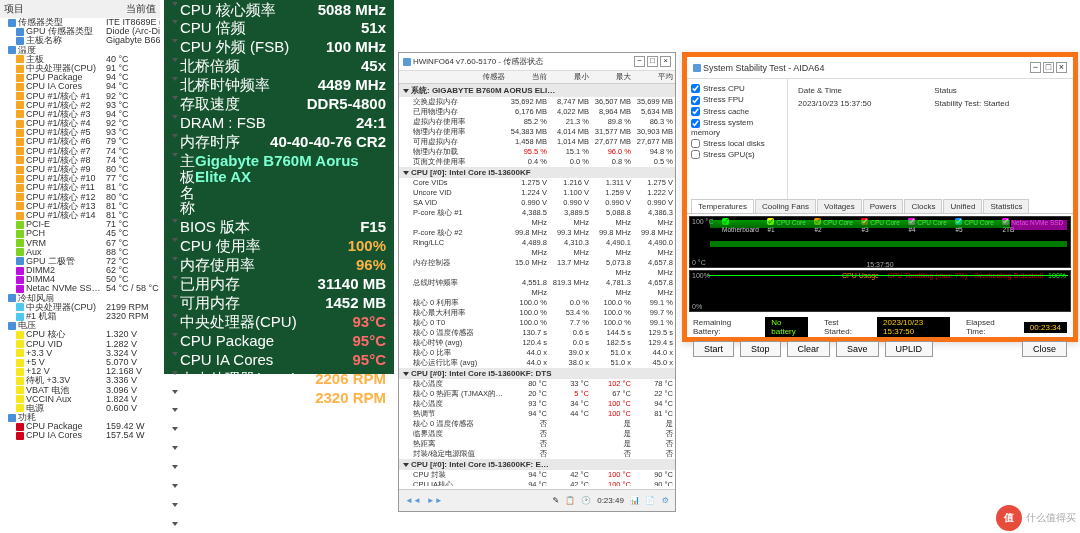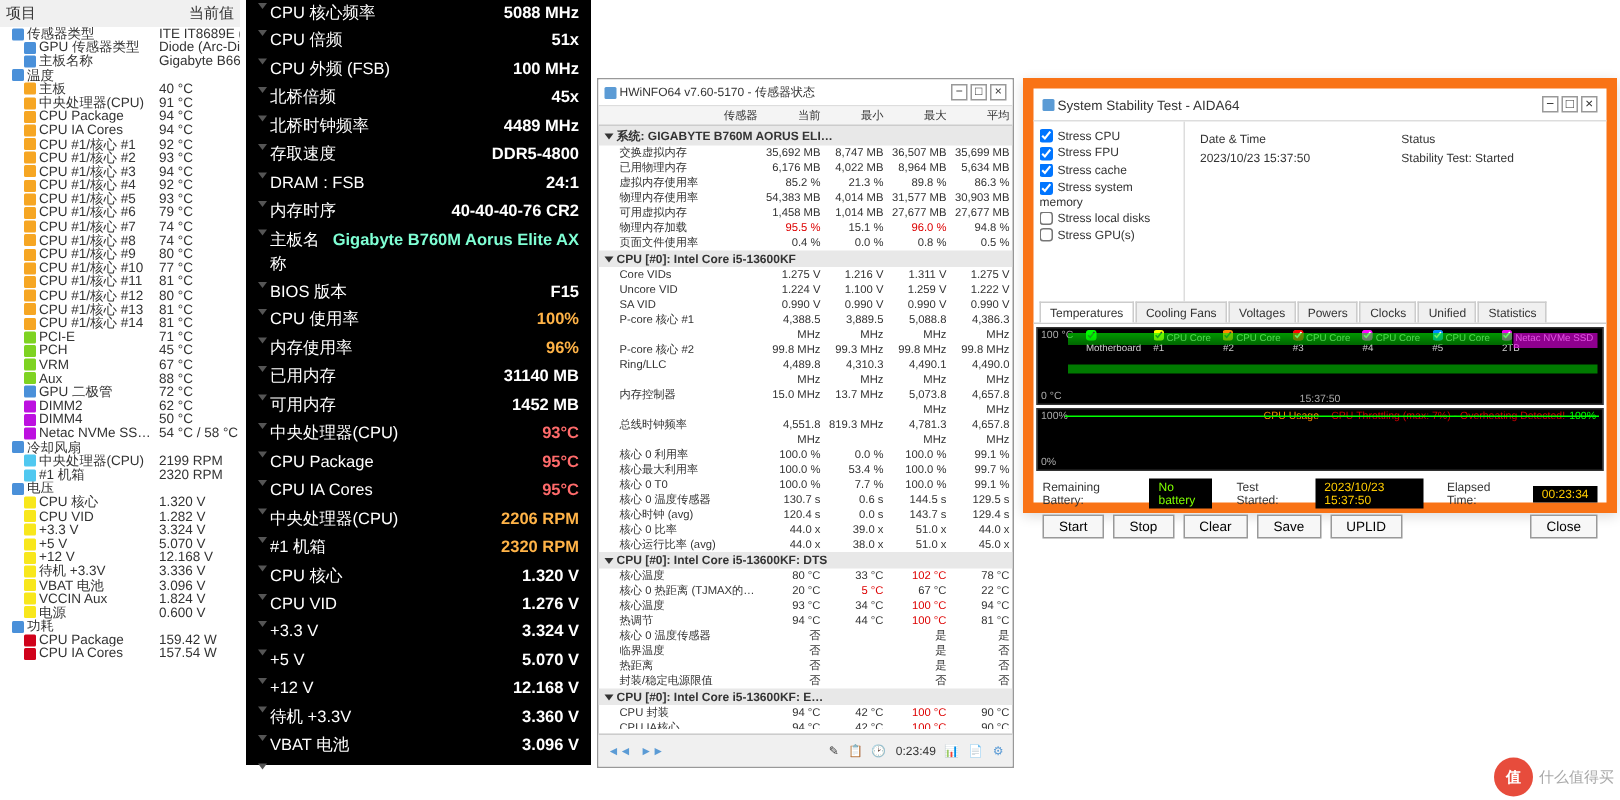--- a/index.html
+++ b/index.html
@@ -6,39 +6,39 @@
 body { width:1080px; height:533px; background:#fff; font-size:9px; color:#333; position:relative; }
 .panel { position:absolute; }
 .aida-left { left:0; top:0; width:160px; height:520px; overflow:hidden; }
 .aida-left .hdr { background:#f0f0f0; font-size:10px; padding:2px 4px; display:flex; }
 .aida-left .hdr span:first-child{flex:1}
 .tree-row { display:flex; align-items:center; padding:0 2px; height:9.2px; line-height:9.2px; white-space:nowrap; }
 .tree-row .ind{display:inline-block}
 .tree-row .lbl{flex:1;overflow:hidden;text-overflow:ellipsis}
 .tree-row .val{width:55px;text-align:left;padding-left:3px}
 .icon-sq{width:8px;height:8px;display:inline-block;margin-right:2px;border-radius:1px}
-.blue-table{left:164px;top:0;width:230px;height:510px;background:#000000;color:#fff;font-size:11px;}
+.blue-table{left:164px;top:0;width:230px;height:374px;background:#14532d;color:#fff;font-size:15px;}
 .blue-row{display:flex;padding:1.5px 8px;line-height:15.9px}
 .blue-row .k{flex:1}
 .blue-row .v{font-weight:600}
 .orange{color:#ffb347}.red{color:#ff6b6b}.cyan{color:#7fffd4}
 .hw-win{left:398px;top:52px;width:278px;height:460px;background:#fff;border:1px solid #999;font-size:8px}
 .hw-title{background:#fff;display:flex;align-items:center;padding:2px 4px;border-bottom:1px solid #ddd;height:18px}
 .hw-title .t{flex:1}
 .winbtn{width:11px;height:11px;border:1px solid #999;margin-left:2px;display:inline-block;text-align:center;line-height:8px}
 .hw-cols{display:flex;background:#f4f4f4;border-bottom:1px solid #ccc;padding:1px 2px;font-size:7.5px}
 .hw-cols span:first-child{flex:1}
 .hw-cols span{width:42px;text-align:right}
 .hw-sect{background:#e8e8e8;padding:1px 4px;font-weight:bold;font-size:8px;display:flex;align-items:center}
 .hw-row{display:flex;padding:0 2px;line-height:10px;font-size:7.5px}
 .hw-row .n{flex:1;overflow:hidden;white-space:nowrap;text-overflow:ellipsis;padding-left:12px}
 .hw-row .c{width:42px;text-align:right}
 .hw-row .c.r{color:#d00}
 .hw-bot{position:absolute;bottom:0;left:0;right:0;height:22px;background:#f0f0f0;border-top:1px solid #ccc;display:flex;align-items:center;gap:6px;padding:0 6px}
-.stab-win{left:682px;top:52px;width:396px;height:290px;background:#fff;border:7px solid #f97316;font-size:9px;box-shadow:0 2px 8px rgba(0,0,0,.15)}
+.stab-win{left:682px;top:52px;width:396px;height:290px;background:#fff;border:5px solid #f97316;font-size:9px;box-shadow:0 2px 8px rgba(0,0,0,.15)}
 .stab-title{display:flex;align-items:center;padding:3px 6px;border-bottom:1px solid #ddd;height:22px}
 .stab-title .t{flex:1}
 .stab-body{display:flex;height:120px}
 .stab-checks{width:100px;padding:4px;font-size:8px}
 .chk{display:block;padding:1px 0}
 .chk input{margin-right:3px;width:9px;height:9px;vertical-align:middle}
 .stab-info{flex:1;border-left:1px solid #ddd;padding:4px;font-size:8px}
 .stab-info table{width:100%}
 .stab-info td{padding:1px 4px}
 .tabs{display:flex;border-bottom:1px solid #ccc;padding-left:4px;font-size:8px}
@@ -635,21 +635,21 @@
         <span class="n">核心 0 温度传感器</span>
         <span class="c">130.7 s</span>
         <span class="c">0.6 s</span>
         <span class="c">144.5 s</span>
         <span class="c">129.5 s</span>
       </div>
       <div class="hw-row">
         <span class="n">核心时钟 (avg)</span>
         <span class="c">120.4 s</span>
         <span class="c">0.0 s</span>
-        <span class="c">143.7 s</span>
+        <span class="c">182.5 s</span>
         <span class="c">129.4 s</span>
       </div>
       <div class="hw-row">
         <span class="n">核心 0 比率</span>
         <span class="c">44.0 x</span>
         <span class="c">39.0 x</span>
         <span class="c">51.0 x</span>
         <span class="c">44.0 x</span>
       </div>
       <div class="hw-row">

